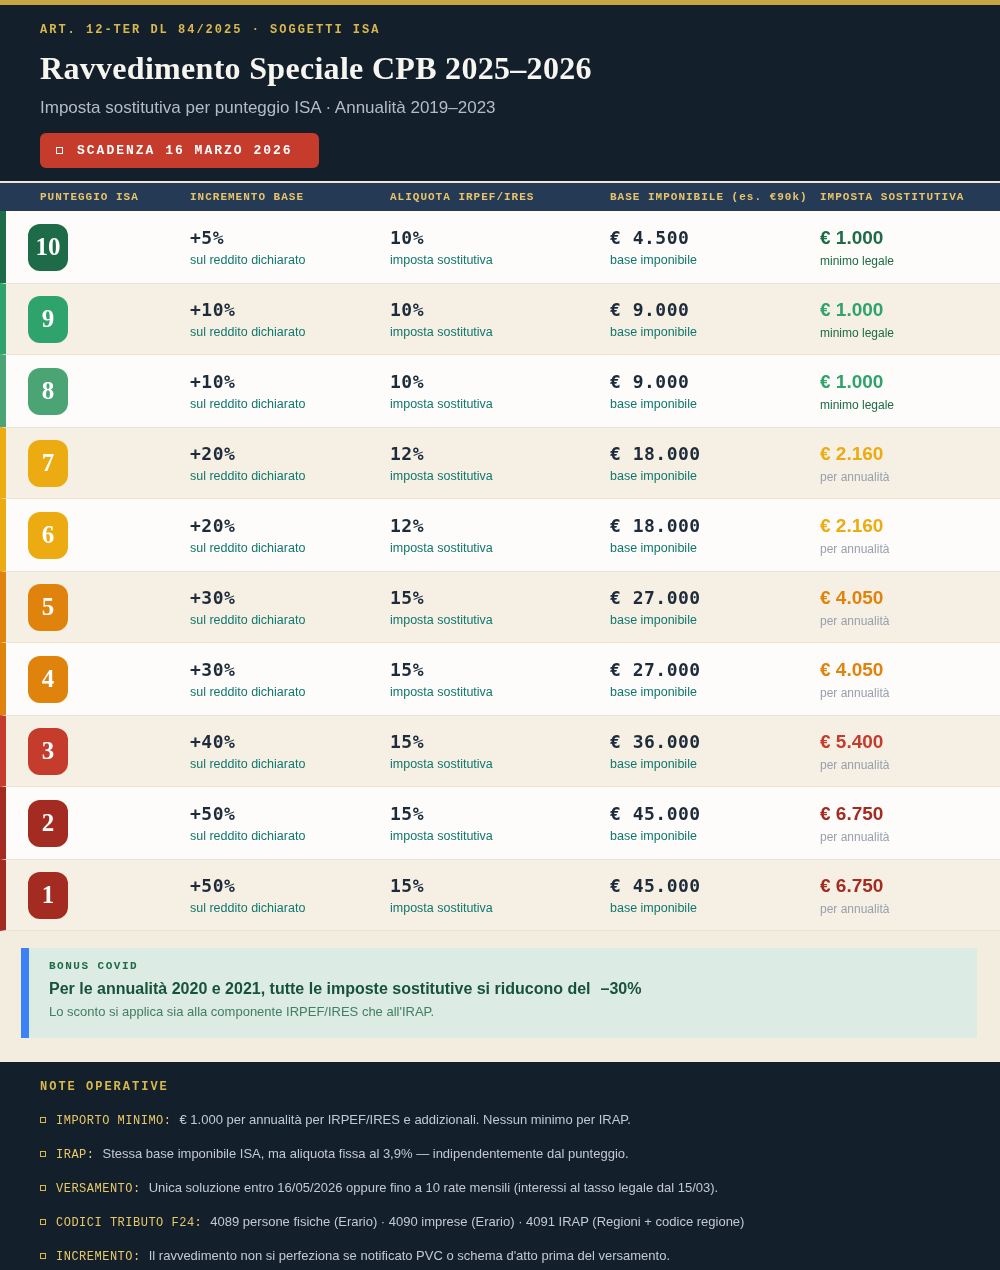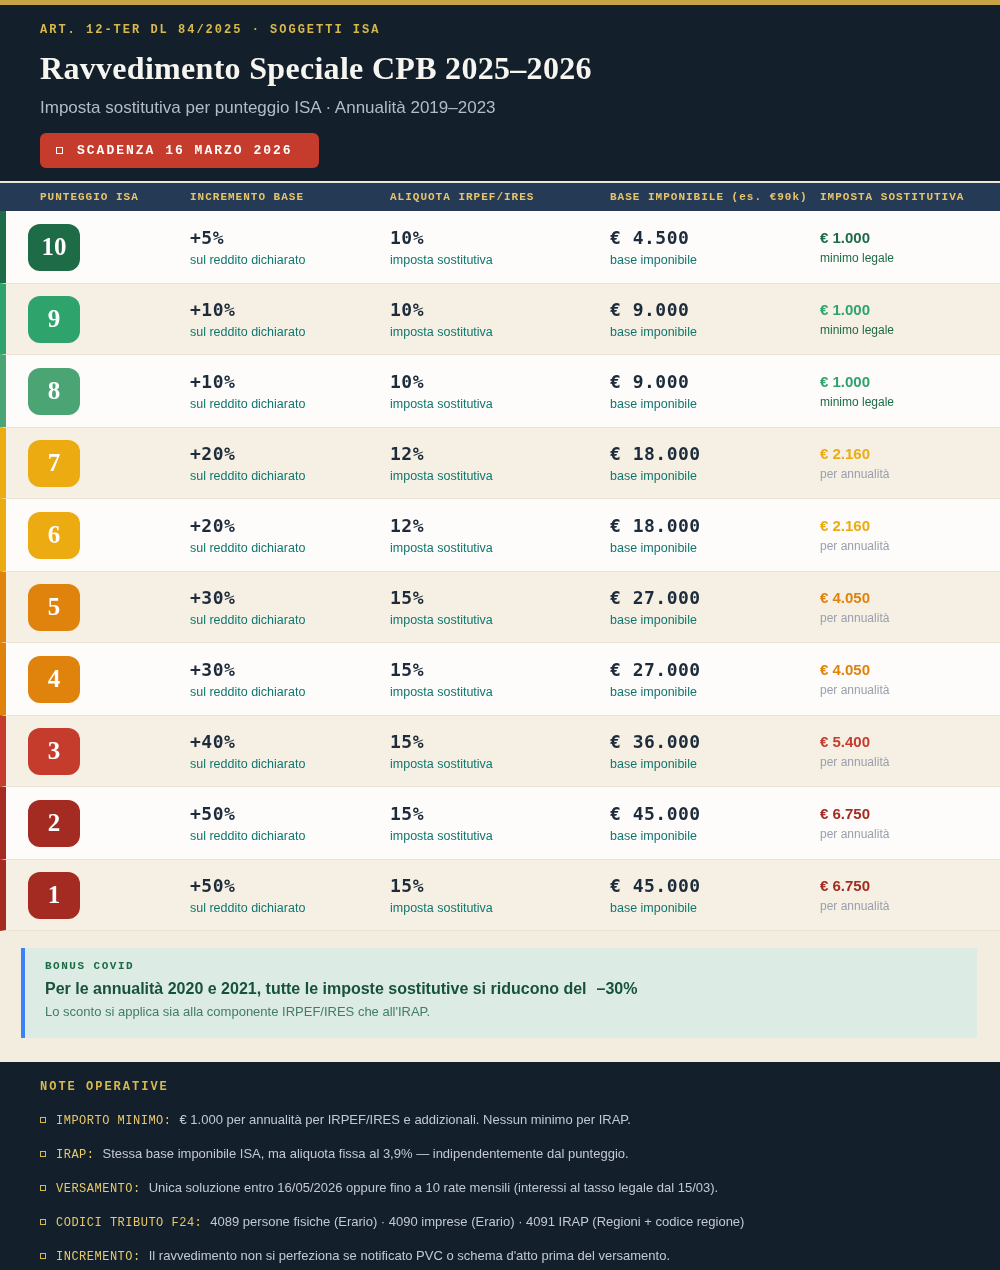--- a/index.html
+++ b/index.html
@@ -41,36 +41,36 @@
   }
   .row {
     height:72px; display:grid;
     grid-template-columns:162px 200px 220px 210px 1fr;
     align-items:center; padding-left:22px;
     border-left:6px solid transparent;
   }
   .row.even { background:#fdfcfa; }
   .row.odd  { background:#f6f0e4; border-top:1px solid #eae3d4; border-bottom:1px solid #eae3d4; }
   .score-badge {
-    width:52px; height:47px; border-radius:12px;
+    width:40px; height:47px; border-radius:12px;
     display:flex; align-items:center; justify-content:center;
     color:#ffffff; font-family:"Liberation Serif", serif; font-weight:bold; font-size:25px;
   }
   .val {
     font-family:"DejaVu Sans Mono", monospace; font-weight:bold;
     font-size:18px; color:#1d2b3a; letter-spacing:0.5px;
   }
   .sub { font-size:12.5px; color:#0f766e; margin-top:5px; }
-  .c-tax .val { font-family:"Liberation Sans", sans-serif; font-size:15px; letter-spacing:0; }
+  .c-tax .val { font-family:"Liberation Sans", sans-serif; font-size:19px; letter-spacing:0; }
   .c-tax .sub { font-size:12px; }
 
   
   .bonus-section { height:131px; background:#f3ede0; padding:17px 23px 0 21px; }
   .bonus-box {
-    height:90px; background:#dcebe4; border-left:4px solid #3b82f6;
+    height:90px; background:#dcebe4; border-left:8px solid #3b82f6;
     padding:12px 20px 0 20px;
   }
   .bonus-label {
     font-family:"Liberation Mono", monospace; font-weight:bold;
     font-size:11px; letter-spacing:1.5px; color:#1d6b45;
   }
   .bonus-heading { font-size:16px; font-weight:bold; color:#17523a; margin-top:8px; }
   .bonus-heading .hl { margin-left:10px; }
   .bonus-text { font-size:13px; color:#417e63; margin-top:6px; }
 

